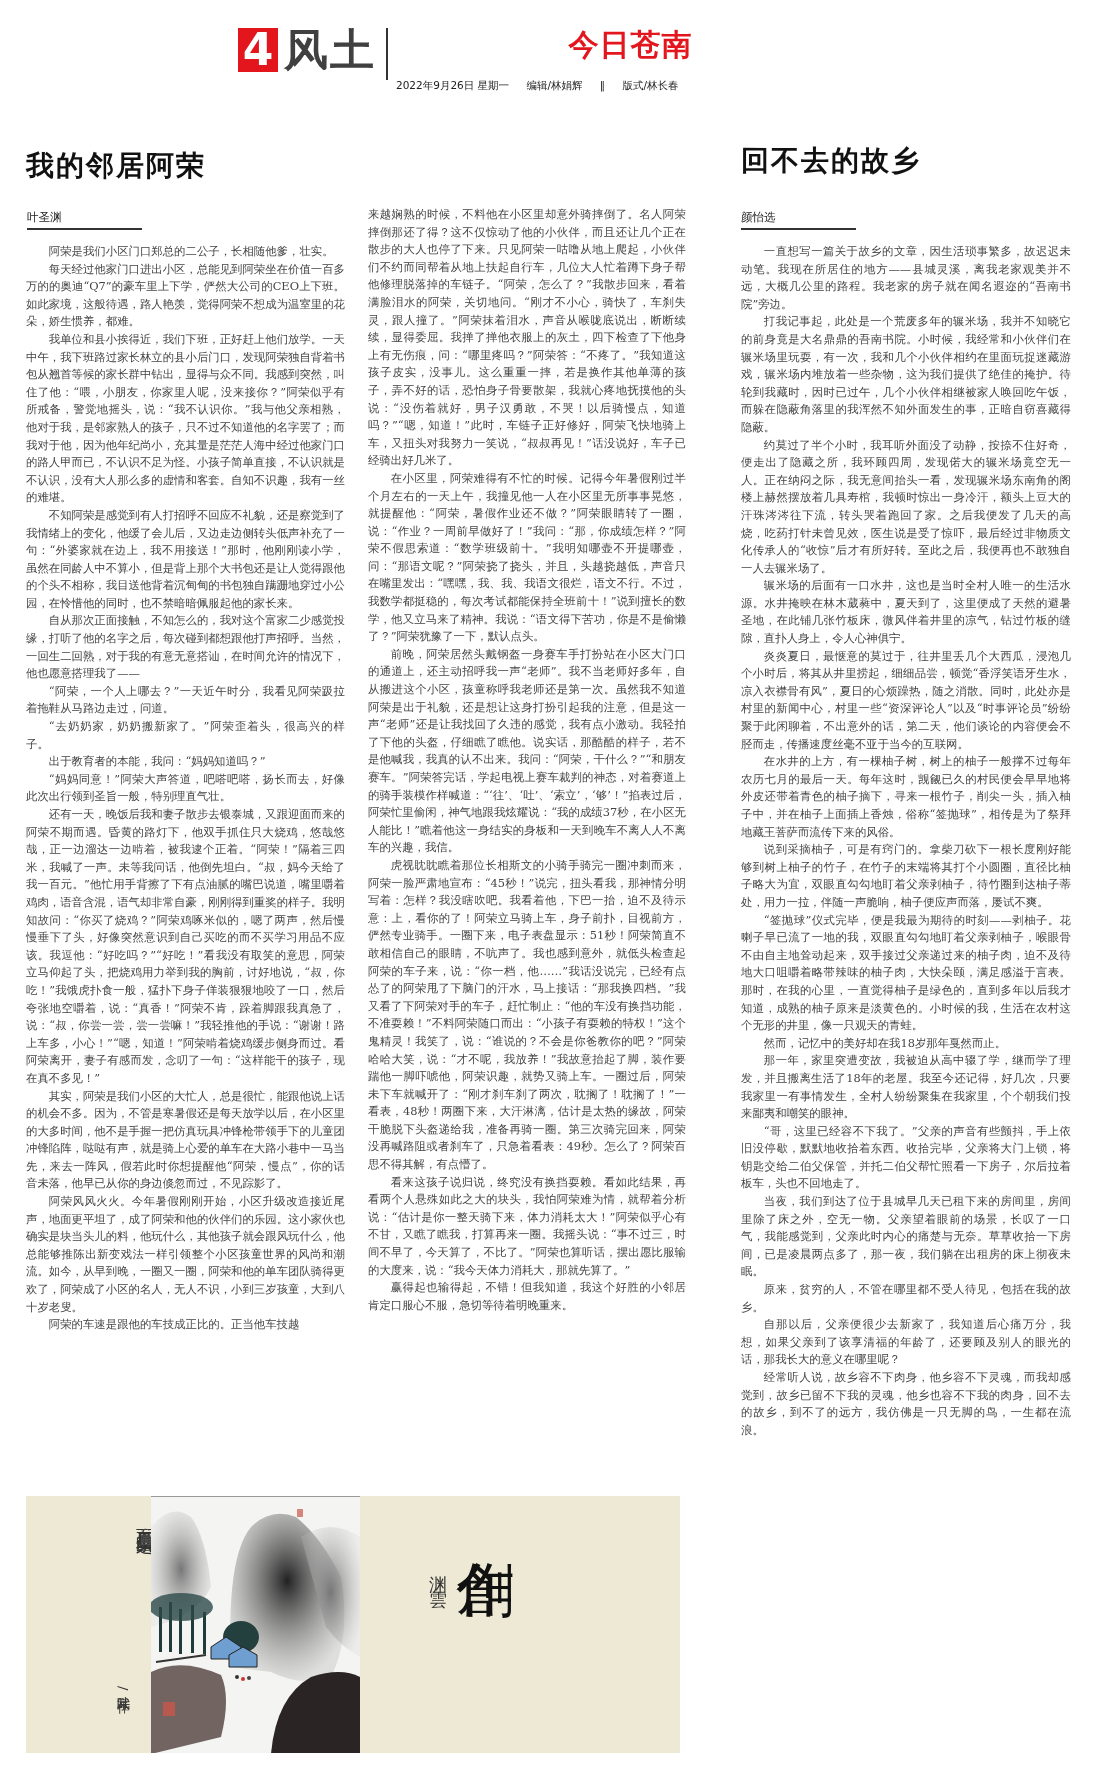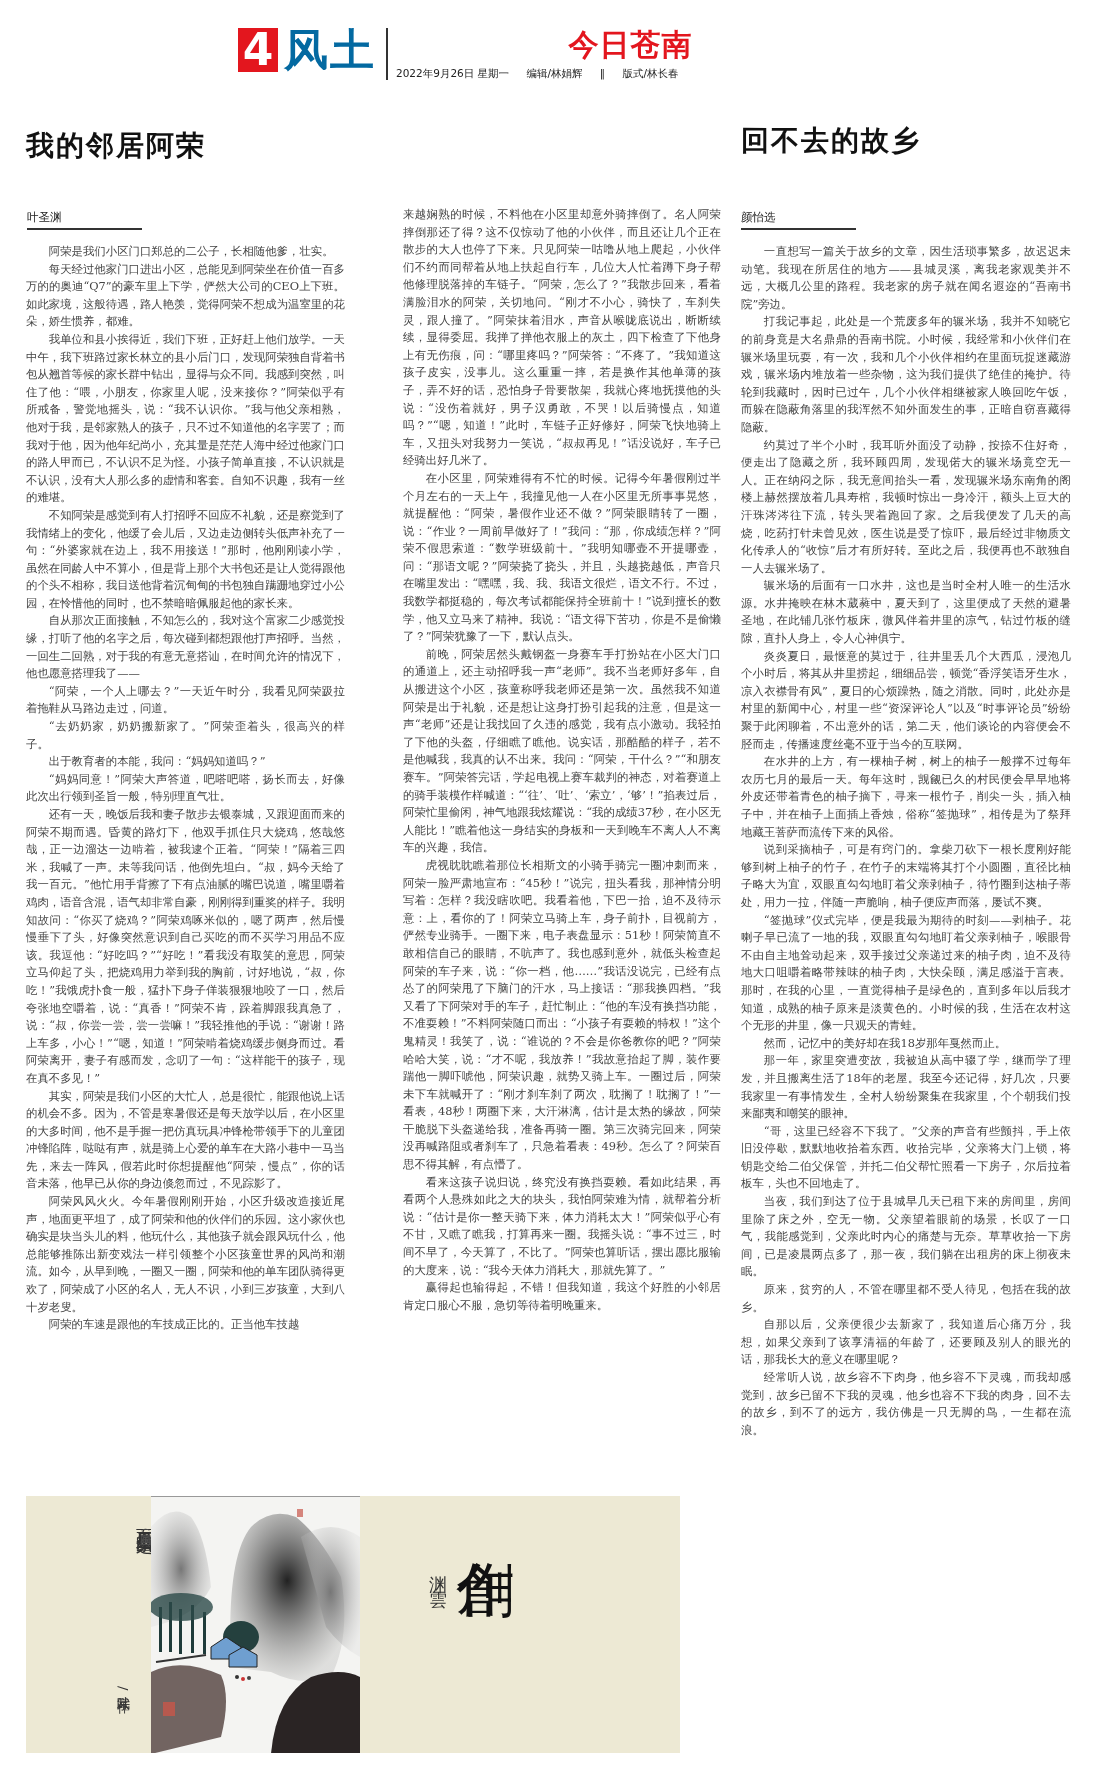--- a/index.html
+++ b/index.html
@@ -2,29 +2,29 @@
 <html><head>
 <meta charset="utf-8">
 <style>
   * { box-sizing: border-box; margin: 0; padding: 0; }
   html, body { width: 1095px; height: 1792px; background: #ffffff; overflow: hidden; }
   body { position: relative; font-family: "DejaVu Serif", "Liberation Serif", serif; color: #333; }
 
   
   .masthead { position: absolute; top: 28px; left: 238px; height: 52px; display: flex; align-items: flex-start; }
   .page-num { width: 40px; height: 44px; background: #e3161e; color: #fff; font-family: "DejaVu Sans", sans-serif; font-weight: bold; font-size: 44px; line-height: 44px; text-align: center; }
-  .section-name { font-family: "DejaVu Sans", sans-serif; font-weight: bold; font-size: 44px; line-height: 44px; color: #0369a1; margin-left: 6px; letter-spacing: 2px; }
+  .section-name { font-family: "DejaVu Sans", sans-serif; font-weight: bold; font-size: 44px; line-height: 44px; color: #404040; margin-left: 6px; letter-spacing: 2px; }
   .mast-divider { width: 2px; height: 52px; background: #333; margin: 0 8px 0 10px; }
   .mast-right { display: flex; flex-direction: column; text-align: right; }
   .paper-name { font-family: "DejaVu Sans", sans-serif; font-weight: bold; font-size: 30px; line-height: 34px; color: #e3161e; letter-spacing: 1px; }
-  .mast-meta { font-size: 10.5px; line-height: 14px; color: #222; white-space: nowrap; margin-top: 4px; font-family: "DejaVu Sans", sans-serif; }
+  .mast-meta { font-size: 10.5px; line-height: 14px; color: #222; white-space: nowrap; margin-top: 16px; font-family: "DejaVu Sans", sans-serif; }
   .mast-meta span { margin-right: 14px; }
 
   
-  .art-title { position: absolute; font-family: "DejaVu Sans", sans-serif; font-weight: bold; font-size: 28px; color: #111; letter-spacing: 2px; }
+  .art-title { position: absolute; font-family: "DejaVu Sans", sans-serif; font-weight: bold; font-size: 28px; color: #111; letter-spacing: 2px; margin-top: 20px; }
   .byline { position: absolute; font-family: "DejaVu Sans", sans-serif; font-size: 11.5px; color: #222; }
   .byline-rule { position: absolute; height: 1.5px; background: #333; width: 115px; }
 
   
   .col { position: absolute; font-size: 11.4px; line-height: 17.6px; color: #444; text-align: justify; }
   .col p { text-indent: 2em; }
   .col p.cont { text-indent: 0; }
 
   
   .art-box { position: absolute; left: 26px; top: 1496px; width: 654px; height: 257px; background: #ede9d4; }
@@ -66,21 +66,21 @@
     <p>自从那次正面接触，不知怎么的，我对这个富家二少感觉投缘，打听了他的名字之后，每次碰到都想跟他打声招呼。当然，一回生二回熟，对于我的有意无意搭讪，在时间允许的情况下，他也愿意搭理我了——</p>
     <p>“阿荣，一个人上哪去？”一天近午时分，我看见阿荣趿拉着拖鞋从马路边走过，问道。</p>
     <p>“去奶奶家，奶奶搬新家了。”阿荣歪着头，很高兴的样子。</p>
     <p>出于教育者的本能，我问：“妈妈知道吗？”</p>
     <p>“妈妈同意！”阿荣大声答道，吧嗒吧嗒，扬长而去，好像此次出行领到圣旨一般，特别理直气壮。</p>
     <p>还有一天，晚饭后我和妻子散步去银泰城，又跟迎面而来的阿荣不期而遇。昏黄的路灯下，他双手抓住只大烧鸡，悠哉悠哉，正一边溜达一边啃着，被我逮个正着。“阿荣！”隔着三四米，我喊了一声。未等我问话，他倒先坦白。“叔，妈今天给了我一百元。”他忙用手背擦了下有点油腻的嘴巴说道，嘴里嚼着鸡肉，语音含混，语气却非常自豪，刚刚得到重奖的样子。我明知故问：“你买了烧鸡？”阿荣鸡啄米似的，嗯了两声，然后慢慢垂下了头，好像突然意识到自己买吃的而不买学习用品不应该。我逗他：“好吃吗？”“好吃！”看我没有取笑的意思，阿荣立马仰起了头，把烧鸡用力举到我的胸前，讨好地说，“叔，你吃！”我饿虎扑食一般，猛扑下身子佯装狠狠地咬了一口，然后夸张地空嚼着，说：“真香！”阿荣不肯，跺着脚跟我真急了，说：“叔，你尝一尝，尝一尝嘛！”我轻推他的手说：“谢谢！路上车多，小心！”“嗯，知道！”阿荣啃着烧鸡缓步侧身而过。看阿荣离开，妻子有感而发，念叨了一句：“这样能干的孩子，现在真不多见！”</p>
     <p>其实，阿荣是我们小区的大忙人，总是很忙，能跟他说上话的机会不多。因为，不管是寒暑假还是每天放学以后，在小区里的大多时间，他不是手握一把仿真玩具冲锋枪带领手下的儿童团冲锋陷阵，哒哒有声，就是骑上心爱的单车在大路小巷中一马当先，来去一阵风，假若此时你想提醒他“阿荣，慢点”，你的话音未落，他早已从你的身边倏忽而过，不见踪影了。</p>
     <p>阿荣风风火火。今年暑假刚刚开始，小区升级改造接近尾声，地面更平坦了，成了阿荣和他的伙伴们的乐园。这小家伙也确实是块当头儿的料，他玩什么，其他孩子就会跟风玩什么，他总能够推陈出新变戏法一样引领整个小区孩童世界的风尚和潮流。如今，从早到晚，一圈又一圈，阿荣和他的单车团队骑得更欢了，阿荣成了小区的名人，无人不识，小到三岁孩童，大到八十岁老叟。</p>
     <p>阿荣的车速是跟他的车技成正比的。正当他车技越</p>
   </div>
-<div class="col" id="col2" style="left:368px; top:206px; width:318px;margin-left:35px;">
+<div class="col" id="col2" style="left:368px; top:206px; width:318px;">
     <p class="cont">来越娴熟的时候，不料他在小区里却意外骑摔倒了。名人阿荣摔倒那还了得？这不仅惊动了他的小伙伴，而且还让几个正在散步的大人也停了下来。只见阿荣一咕噜从地上爬起，小伙伴们不约而同帮着从地上扶起自行车，几位大人忙着蹲下身子帮他修理脱落掉的车链子。“阿荣，怎么了？”我散步回来，看着满脸泪水的阿荣，关切地问。“刚才不小心，骑快了，车刹失灵，跟人撞了。”阿荣抹着泪水，声音从喉咙底说出，断断续续，显得委屈。我掸了掸他衣服上的灰土，四下检查了下他身上有无伤痕，问：“哪里疼吗？”阿荣答：“不疼了。”我知道这孩子皮实，没事儿。这么重重一摔，若是换作其他单薄的孩子，弄不好的话，恐怕身子骨要散架，我就心疼地抚摸他的头说：“没伤着就好，男子汉勇敢，不哭！以后骑慢点，知道吗？”“嗯，知道！”此时，车链子正好修好，阿荣飞快地骑上车，又扭头对我努力一笑说，“叔叔再见！”话没说好，车子已经骑出好几米了。</p>
     <p>在小区里，阿荣难得有不忙的时候。记得今年暑假刚过半个月左右的一天上午，我撞见他一人在小区里无所事事晃悠，就提醒他：“阿荣，暑假作业还不做？”阿荣眼睛转了一圈，说：“作业？一周前早做好了！”我问：“那，你成绩怎样？”阿荣不假思索道：“数学班级前十。”我明知哪壶不开提哪壶，问：“那语文呢？”阿荣挠了挠头，并且，头越挠越低，声音只在嘴里发出：“嘿嘿，我、我、我语文很烂，语文不行。不过，我数学都挺稳的，每次考试都能保持全班前十！”说到擅长的数学，他又立马来了精神。我说：“语文得下苦功，你是不是偷懒了？”阿荣犹豫了一下，默认点头。</p>
     <p>前晚，阿荣居然头戴钢盔一身赛车手打扮站在小区大门口的通道上，还主动招呼我一声“老师”。我不当老师好多年，自从搬进这个小区，孩童称呼我老师还是第一次。虽然我不知道阿荣是出于礼貌，还是想让这身打扮引起我的注意，但是这一声“老师”还是让我找回了久违的感觉，我有点小激动。我轻拍了下他的头盔，仔细瞧了瞧他。说实话，那酷酷的样子，若不是他喊我，我真的认不出来。我问：“阿荣，干什么？”“和朋友赛车。”阿荣答完话，学起电视上赛车裁判的神态，对着赛道上的骑手装模作样喊道：“‘往’、‘吐’、‘索立’，‘够’！”掐表过后，阿荣忙里偷闲，神气地跟我炫耀说：“我的成绩37秒，在小区无人能比！”瞧着他这一身结实的身板和一天到晚车不离人人不离车的兴趣，我信。</p>
     <p>虎视眈眈瞧着那位长相斯文的小骑手骑完一圈冲刺而来，阿荣一脸严肃地宣布：“45秒！”说完，扭头看我，那神情分明写着：怎样？我没瞎吹吧。我看着他，下巴一抬，迫不及待示意：上，看你的了！阿荣立马骑上车，身子前扑，目视前方，俨然专业骑手。一圈下来，电子表盘显示：51秒！阿荣简直不敢相信自己的眼睛，不吭声了。我也感到意外，就低头检查起阿荣的车子来，说：“你一档，他……”我话没说完，已经有点怂了的阿荣甩了下脑门的汗水，马上接话：“那我换四档。”我又看了下阿荣对手的车子，赶忙制止：“他的车没有换挡功能，不准耍赖！”不料阿荣随口而出：“小孩子有耍赖的特权！”这个鬼精灵！我笑了，说：“谁说的？不会是你爸教你的吧？”阿荣哈哈大笑，说：“才不呢，我放养！”我故意抬起了脚，装作要踹他一脚吓唬他，阿荣识趣，就势又骑上车。一圈过后，阿荣未下车就喊开了：“刚才刹车刹了两次，耽搁了！耽搁了！”一看表，48秒！两圈下来，大汗淋漓，估计是太热的缘故，阿荣干脆脱下头盔递给我，准备再骑一圈。第三次骑完回来，阿荣没再喊路阻或者刹车了，只急着看表：49秒。怎么了？阿荣百思不得其解，有点懵了。</p>
     <p>看来这孩子说归说，终究没有换挡耍赖。看如此结果，再看两个人悬殊如此之大的块头，我怕阿荣难为情，就帮着分析说：“估计是你一整天骑下来，体力消耗太大！”阿荣似乎心有不甘，又瞧了瞧我，打算再来一圈。我摇头说：“事不过三，时间不早了，今天算了，不比了。”阿荣也算听话，摆出愿比服输的大度来，说：“我今天体力消耗大，那就先算了。”</p>
     <p>赢得起也输得起，不错！但我知道，我这个好胜的小邻居肯定口服心不服，急切等待着明晚重来。</p>
   </div>
 
 <div class="art-title" style="left:741px; top:122px;text-align:right;">回不去的故乡</div>
 <div class="byline" style="left:741px; top:210px;">颜怡选</div>

